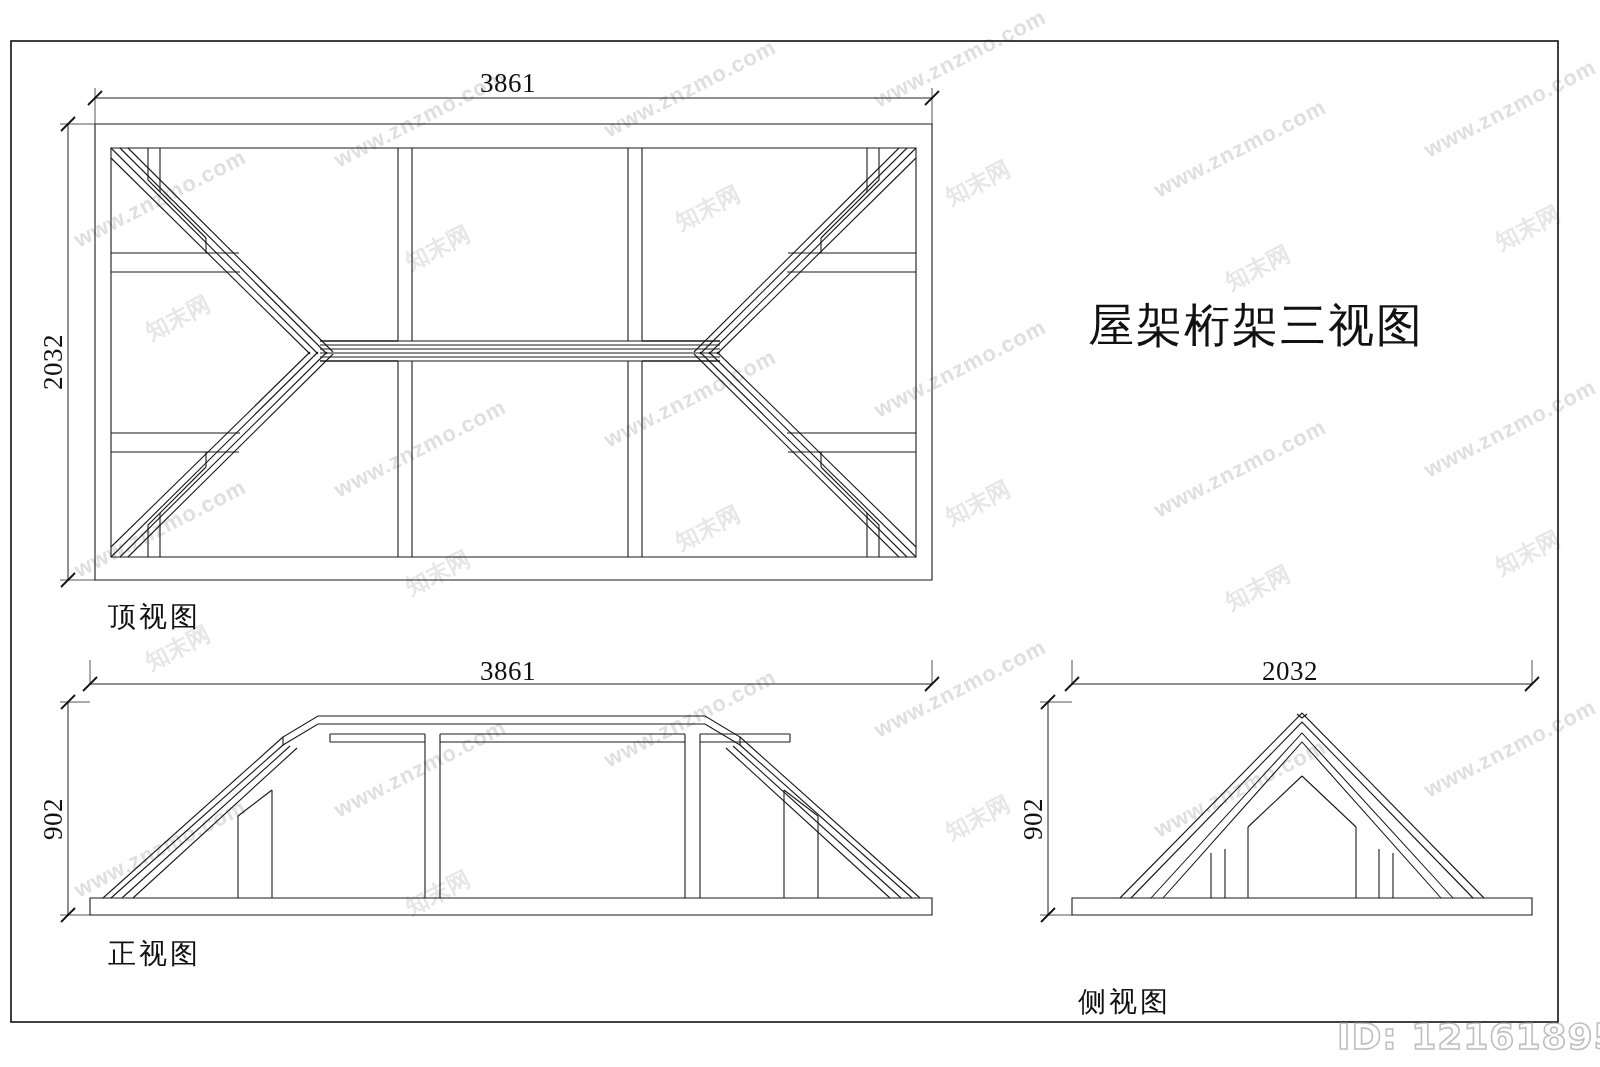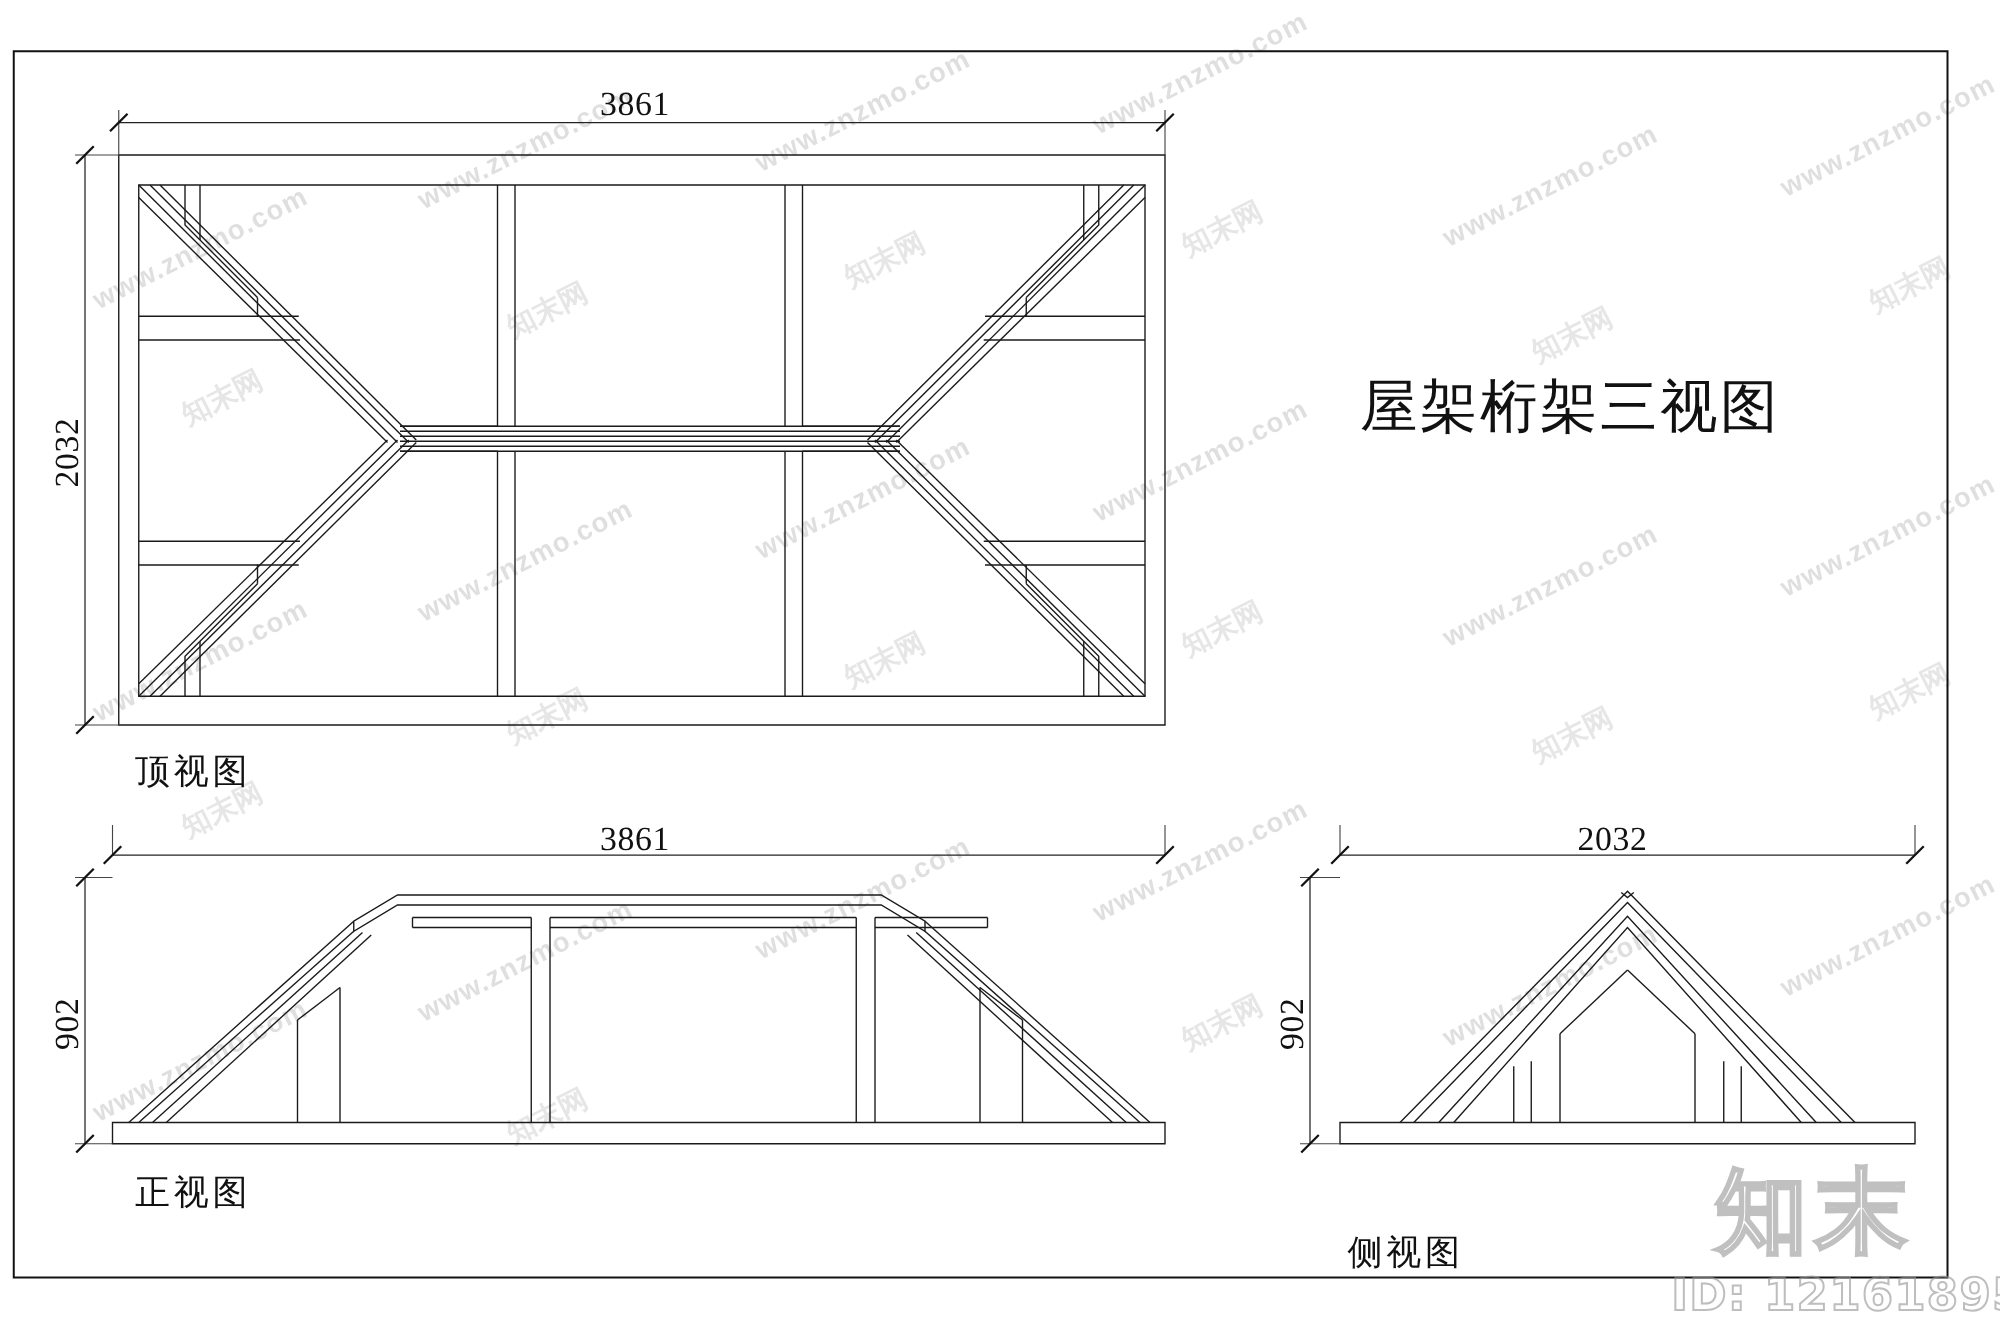--- a/index.html
+++ b/index.html
@@ -335,16 +335,15 @@
   <div class="txt viewlabel" style="left:108px; top:598px;">顶视图</div>
 
   <div class="txt dimtext" style="left:480px; top:656px;">3861</div>
   <div class="txt dimtext rot90" style="left:38px; top:840px;">902</div>
   <div class="txt viewlabel" style="left:108px; top:935px;">正视图</div>
 
   <div class="txt dimtext" style="left:1262px; top:656px;">2032</div>
   <div class="txt dimtext rot90" style="left:1018px; top:840px;">902</div>
   <div class="txt viewlabel" style="left:1078px; top:983px;">侧视图</div>
 
-  <div class="brandmark" style="left:1372px; top:920px;">知末</div>
   <div class="idtext" style="left:1337px; top:1016px;">ID: 1216189565</div>
 
 </div>
 
 </body></html>

